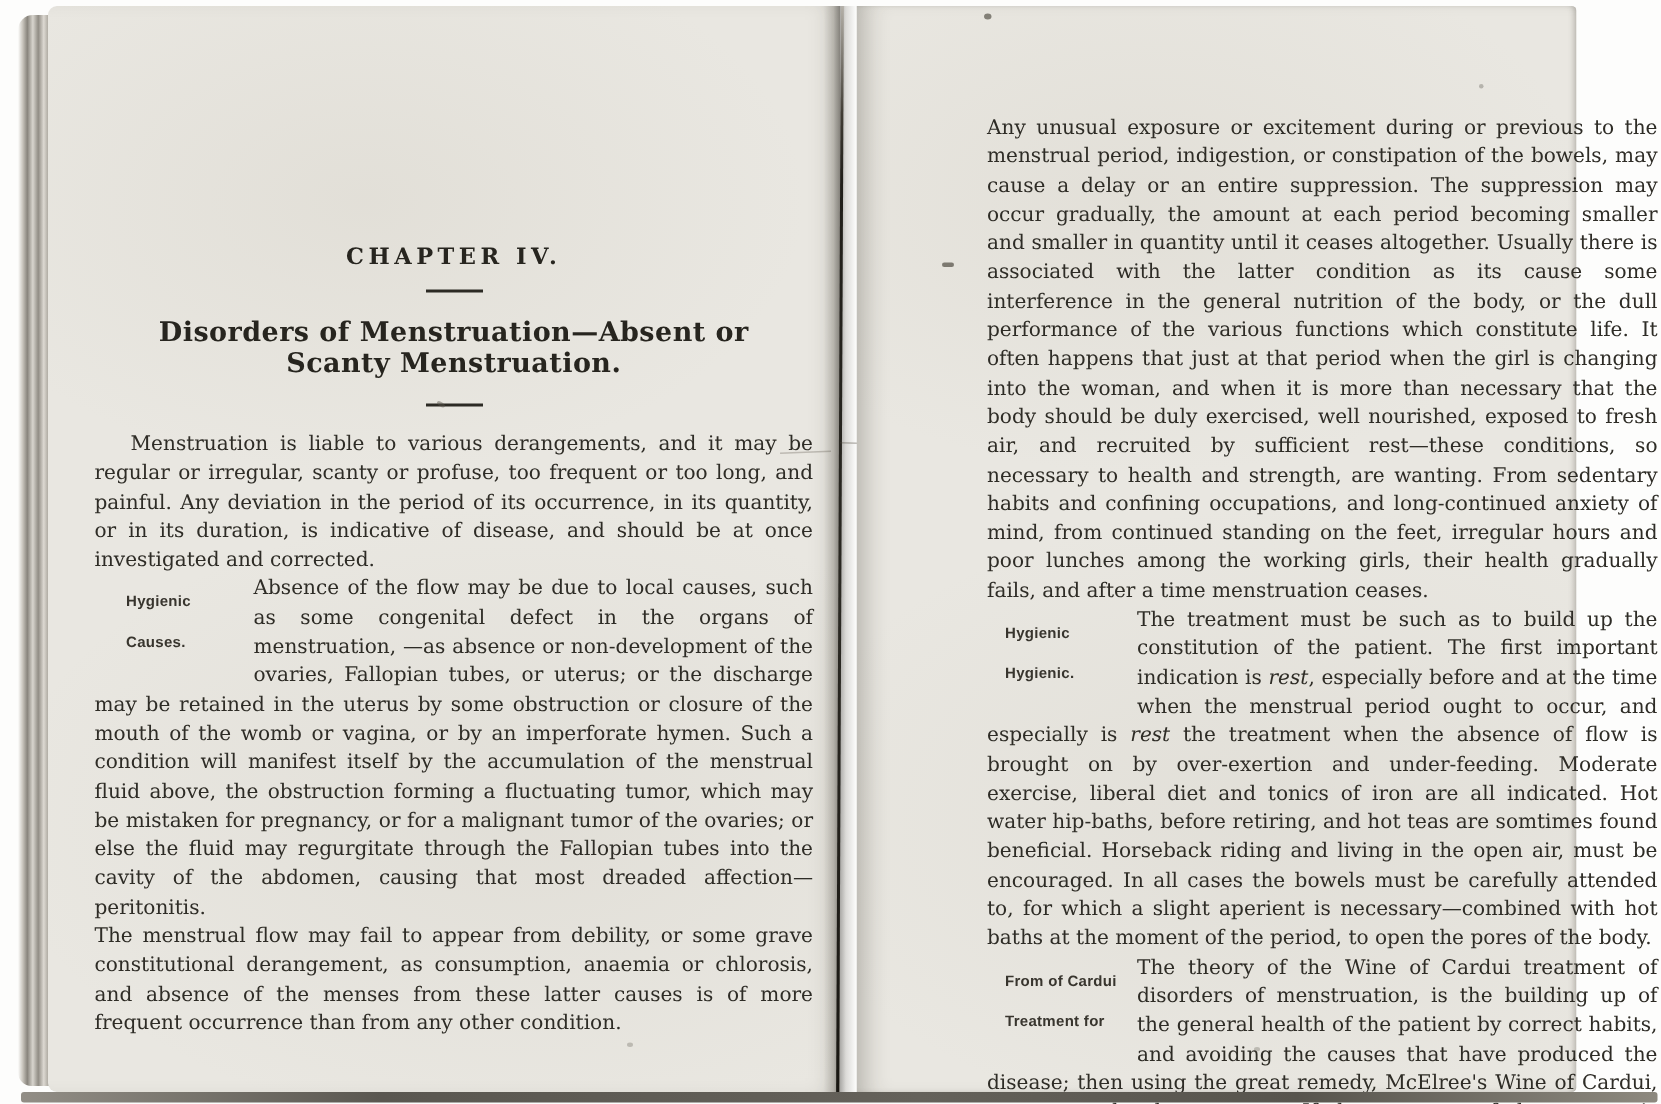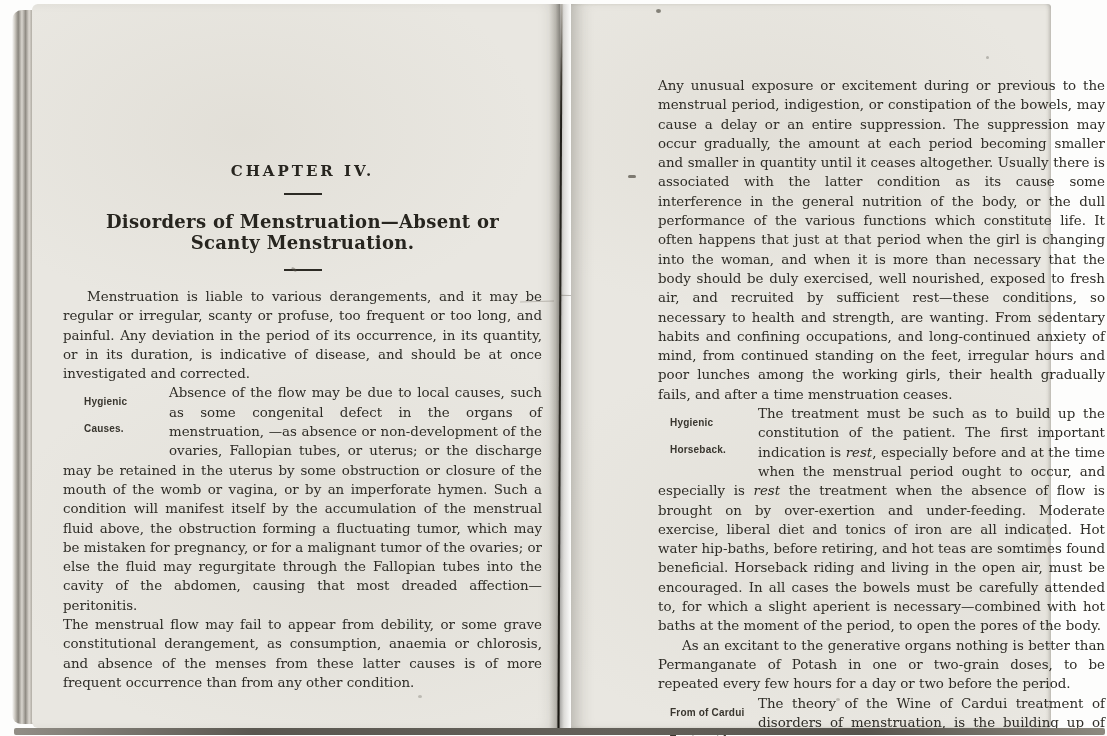--- a/index.html
+++ b/index.html
@@ -100,23 +100,22 @@
   <div class="gutter"></div>
   <div class="crease-h"></div>
   <div class="crease-h2"></div>
 
   <div class="page right">
     <div class="textcol rightcol">
       <div class="bodytext" id="right-body">
           <p><span>Any unusual exposure or excitement during or previous to the menstrual period, indigestion, or constipation of the bowels, may cause a delay or an entire suppression.  The suppression may occur gradually, the amount at each period becoming smaller and smaller in quantity until it ceases altogether.  Usually there is associated with the latter condition as its cause some interference in the general nutrition of the body, or the dull performance of the various functions which constitute life. It often happens that just at that period when the girl is changing into the woman, and when it is more than necessary that the body should be duly exercised, well nourished, exposed to fresh air, and recruited by sufficient rest—these conditions, so necessary to health and strength, are wanting.  From sedentary habits and confining occupations, and long-continued anxiety of mind, from continued standing on the feet, irregular hours and poor lunches among the working girls, their health gradually fails, and after a time menstruation ceases.</span></p>
           <p><span class="note">
               <span class="note-line">Hygienic</span>
-              <span class="note-line">Horseback.</span>
+              <span class="note-line">Hygienic.</span>
             </span><span>The treatment must be such as to build up the constitution of the patient.  The first important indication is <i>rest</i>, especially before and at the time when the menstrual period ought to occur, and especially is <i>rest</i> the treatment when the absence of flow is brought on by over-exertion and under-feeding. Moderate exercise, liberal diet and tonics of iron are all indicated.  Hot water hip-baths, before retiring, and hot teas are somtimes found beneficial.  Horseback riding and living in the open air, must be encouraged. In all cases the bowels must be carefully attended to, for which a slight aperient is necessary—combined with hot baths at the moment of the period, to open the pores of the body.</span></p>
-          <p class="indent"><span>As an excitant to the generative organs nothing is better than Permanganate of Potash in one or two-grain doses, to be repeated every few hours for a day or two before the period.</span></p>
           <p><span class="note">
               <span class="note-line">From of Cardui</span>
               <span class="note-line">Treatment for</span>
             </span><span>The theory of the Wine of Cardui treatment of disorders of menstruation, is the  building up of the general health of the patient by correct habits, and avoiding the causes that have produced the disease; then using the great remedy, McElree's Wine of Cardui, to correct the derangement.  If the stoppage of the menses is caused by indigestion, constipation, weak lungs or other diseases, these diseases must be appropriately treated before a permanent cure can be expected.  The Wine of Cardui acts as a regulator and tonic, but </span></p>
         </div>
     </div>
   </div>
 
   <div class="bottom-edge"></div>
 

